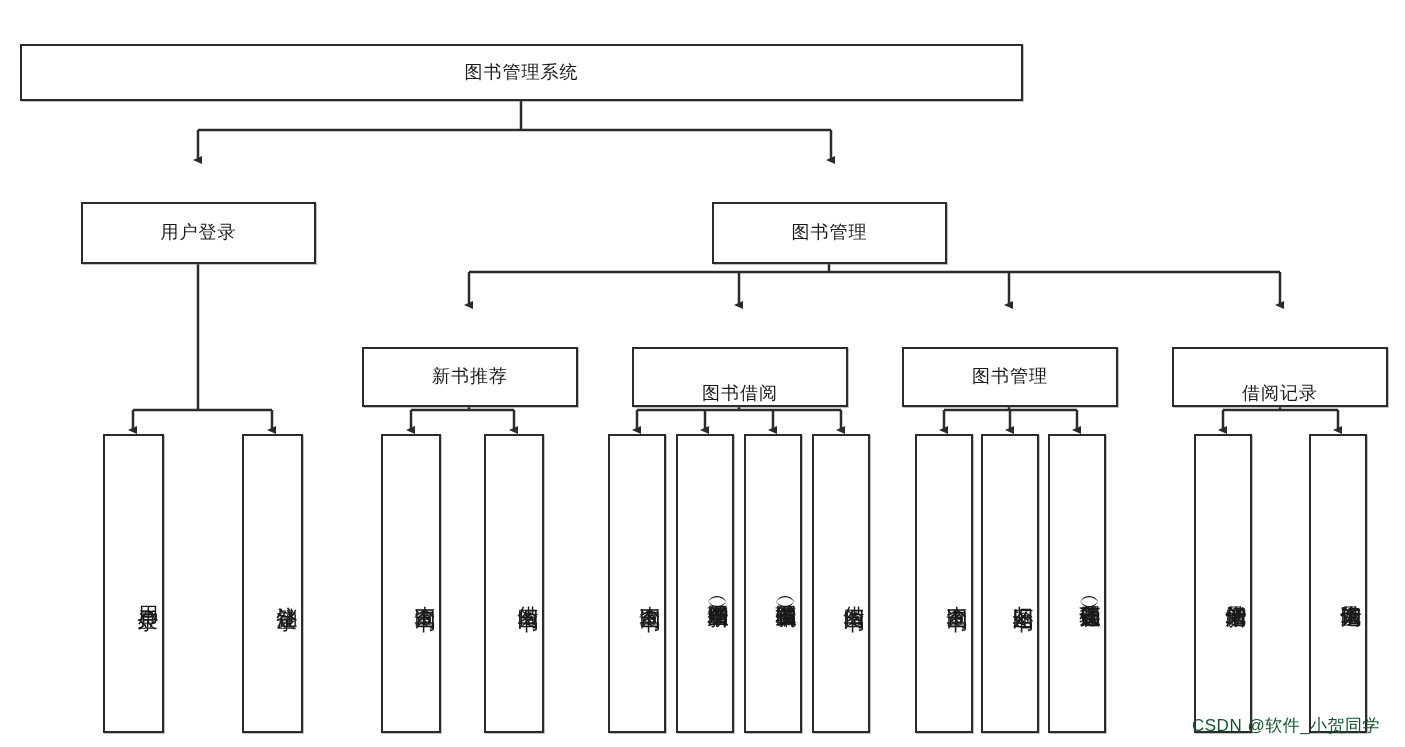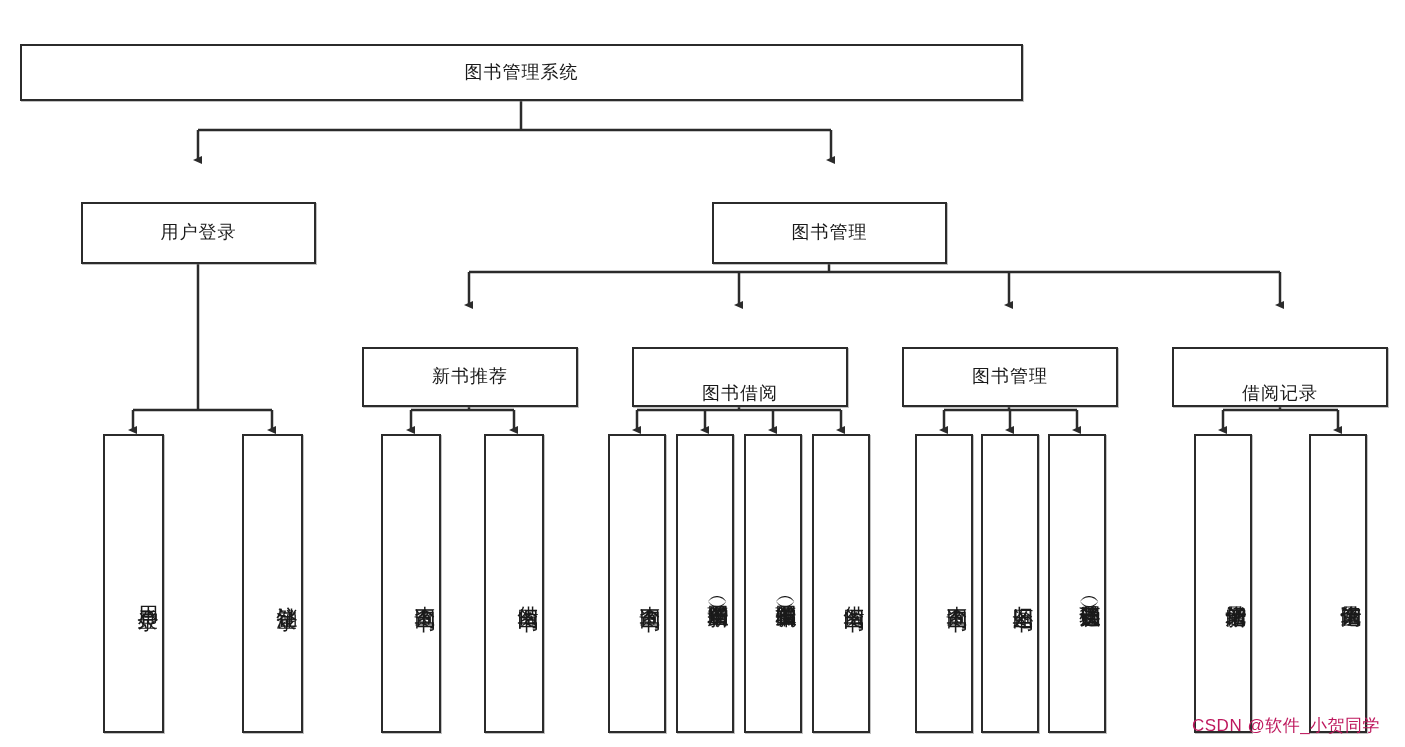--- a/index.html
+++ b/index.html
@@ -55,21 +55,21 @@
     padding-top: 18px;
   }
   .node-v.tall {
     padding-top: 10px;
     letter-spacing: 0px;
     line-height: 1.3;
   }
   .watermark {
     position: absolute;
     font-size: 17px;
-    color: #be185d;
+    color: #14532d;
     white-space: nowrap;
     letter-spacing: 0.5px;
   }
 </style>
 </head>
 <body>
 
 <div id="canvas">
 
   <svg id="edges" viewBox="0 0 1405 747" xmlns="http://www.w3.org/2000/svg">

